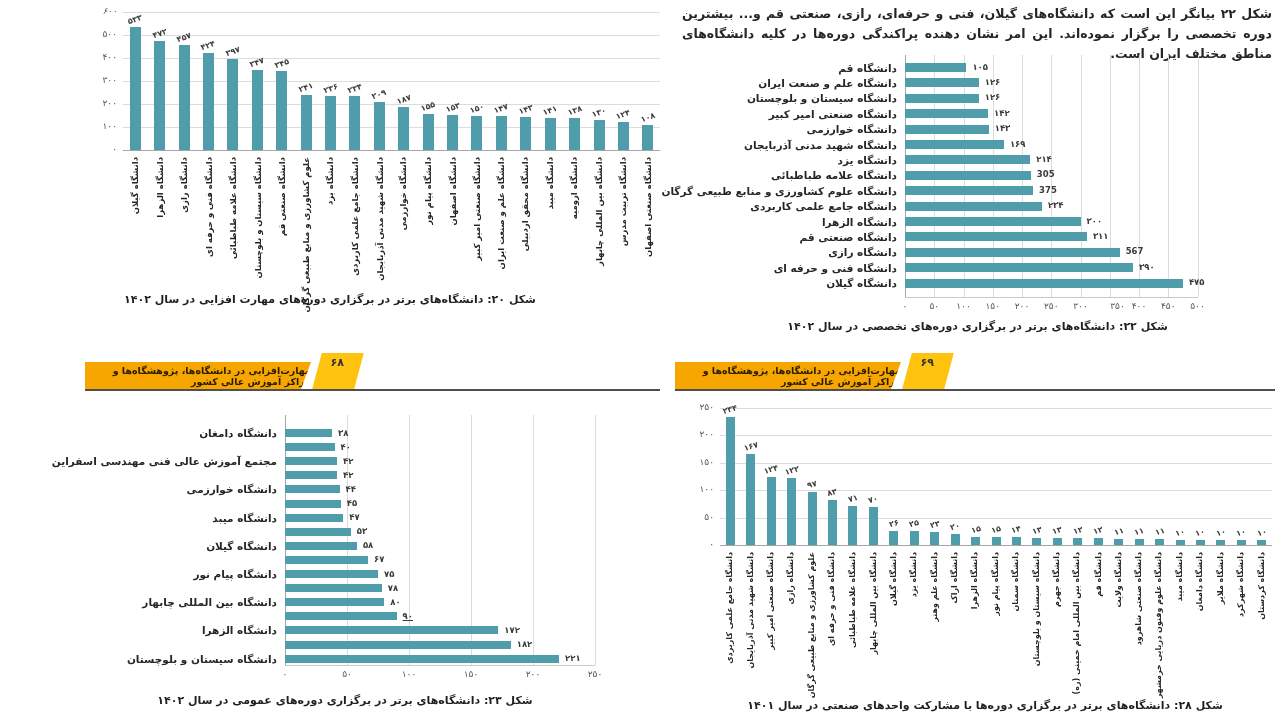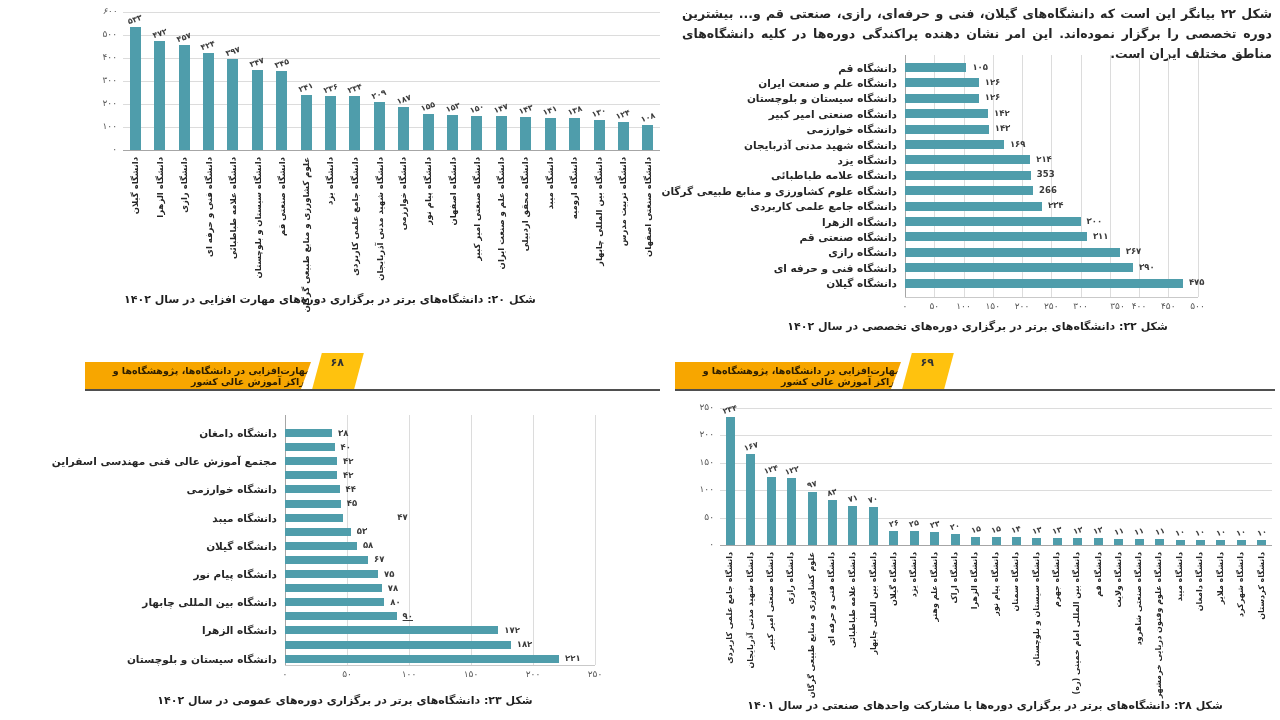--- a/index.html
+++ b/index.html
@@ -170,36 +170,36 @@
         <div class="bar-h" style="left: 230px; top: 69.6px; width: 83.7px; height: 9px;"></div>
         <div class="val-label-h" style="left: 319.7px; top: 68.1px;">۱۴۳</div>
         <div class="cat-label-h" style="left: 0px; width: 222px; top: 82px; height: 15px; font-size: 10.5px; justify-content: flex-start;">دانشگاه شهید مدنی آذربایجان</div>
         <div class="bar-h" style="left: 230px; top: 85px; width: 98.9px; height: 9px;"></div>
         <div class="val-label-h" style="left: 334.9px; top: 83.5px;">۱۶۹</div>
         <div class="cat-label-h" style="left: 0px; width: 222px; top: 97.4px; height: 15px; font-size: 10.5px; justify-content: flex-start;">دانشگاه یزد</div>
         <div class="bar-h" style="left: 230px; top: 100.4px; width: 125.2px; height: 9px;"></div>
         <div class="val-label-h" style="left: 361.2px; top: 98.9px;">۲۱۴</div>
         <div class="cat-label-h" style="left: 0px; width: 222px; top: 112.8px; height: 15px; font-size: 10.5px; justify-content: flex-start;">دانشگاه علامه طباطبائی</div>
         <div class="bar-h" style="left: 230px; top: 115.8px; width: 125.8px; height: 9px;"></div>
-        <div class="val-label-h" style="left: 361.8px; top: 114.3px;">353</div>
+        <div class="val-label-h" style="left: 361.8px; top: 114.3px;">305</div>
         <div class="cat-label-h" style="left: 0px; width: 222px; top: 128.2px; height: 15px; font-size: 10.5px; justify-content: flex-start;">دانشگاه علوم کشاورزی و منابع طبیعی گرگان</div>
         <div class="bar-h" style="left: 230px; top: 131.2px; width: 128.1px; height: 9px;"></div>
-        <div class="val-label-h" style="left: 364.1px; top: 129.7px;">266</div>
+        <div class="val-label-h" style="left: 364.1px; top: 129.7px;">375</div>
         <div class="cat-label-h" style="left: 0px; width: 222px; top: 143.6px; height: 15px; font-size: 10.5px; justify-content: flex-start;">دانشگاه جامع علمی کاربردی</div>
         <div class="bar-h" style="left: 230px; top: 146.6px; width: 136.9px; height: 9px;"></div>
         <div class="val-label-h" style="left: 372.9px; top: 145.1px;">۲۳۴</div>
         <div class="cat-label-h" style="left: 0px; width: 222px; top: 159px; height: 15px; font-size: 10.5px; justify-content: flex-start;">دانشگاه الزهرا</div>
         <div class="bar-h" style="left: 230px; top: 162px; width: 175.5px; height: 9px;"></div>
         <div class="val-label-h" style="left: 411.5px; top: 160.5px;">۳۰۰</div>
         <div class="cat-label-h" style="left: 0px; width: 222px; top: 174.4px; height: 15px; font-size: 10.5px; justify-content: flex-start;">دانشگاه صنعتی قم</div>
         <div class="bar-h" style="left: 230px; top: 177.4px; width: 181.9px; height: 9px;"></div>
         <div class="val-label-h" style="left: 417.9px; top: 175.9px;">۳۱۱</div>
         <div class="cat-label-h" style="left: 0px; width: 222px; top: 189.8px; height: 15px; font-size: 10.5px; justify-content: flex-start;">دانشگاه رازی</div>
         <div class="bar-h" style="left: 230px; top: 192.8px; width: 214.7px; height: 9px;"></div>
-        <div class="val-label-h" style="left: 450.7px; top: 191.3px;">۳۶۷</div>
+        <div class="val-label-h" style="left: 450.7px; top: 191.3px;">567</div>
         <div class="cat-label-h" style="left: 0px; width: 222px; top: 205.2px; height: 15px; font-size: 10.5px; justify-content: flex-start;">دانشگاه فنی و حرفه ای</div>
         <div class="bar-h" style="left: 230px; top: 208.2px; width: 228.1px; height: 9px;"></div>
         <div class="val-label-h" style="left: 464.1px; top: 206.7px;">۳۹۰</div>
         <div class="cat-label-h" style="left: 0px; width: 222px; top: 220.6px; height: 15px; font-size: 10.5px; justify-content: flex-start;">دانشگاه گیلان</div>
         <div class="bar-h" style="left: 230px; top: 223.6px; width: 277.9px; height: 9px;"></div>
         <div class="val-label-h" style="left: 513.9px; top: 222.1px;">۴۷۵</div>
       </div>
     <div class="caption" style="left:0;top:265px;width:605px">شکل ۲۲: دانشگاه‌های برتر در برگزاری دوره‌های تخصصی در سال ۱۴۰۲</div>
   </div>
 
@@ -228,21 +228,21 @@
         <div class="val-label-h" style="left: 258.1px; top: 40.7px;">۴۲</div>
         <div class="bar-h" style="left: 200px; top: 56.3px; width: 52.1px; height: 8px;"></div>
         <div class="val-label-h" style="left: 258.1px; top: 54.8px;">۴۲</div>
         <div class="cat-label-h" style="left: 0px; width: 192px; top: 61.4px; height: 26px; font-size: 10.5px; justify-content: flex-start;">دانشگاه خوارزمی</div>
         <div class="bar-h" style="left: 200px; top: 70.4px; width: 54.6px; height: 8px;"></div>
         <div class="val-label-h" style="left: 260.6px; top: 68.9px;">۴۴</div>
         <div class="bar-h" style="left: 200px; top: 84.5px; width: 55.8px; height: 8px;"></div>
         <div class="val-label-h" style="left: 261.8px; top: 83px;">۴۵</div>
         <div class="cat-label-h" style="left: 0px; width: 192px; top: 89.6px; height: 26px; font-size: 10.5px; justify-content: flex-start;">دانشگاه میبد</div>
         <div class="bar-h" style="left: 200px; top: 98.6px; width: 58.3px; height: 8px;"></div>
-        <div class="val-label-h" style="left: 264.3px; top: 97.1px; padding-left: 48px;">۴۷</div>
+        <div class="val-label-h" style="left: 264.3px; top: 97.1px;">۴۷</div>
         <div class="bar-h" style="left: 200px; top: 112.7px; width: 65.7px; height: 8px;"></div>
         <div class="val-label-h" style="left: 271.7px; top: 111.2px;">۵۳</div>
         <div class="cat-label-h" style="left: 0px; width: 192px; top: 117.8px; height: 26px; font-size: 10.5px; justify-content: flex-start;">دانشگاه گیلان</div>
         <div class="bar-h" style="left: 200px; top: 126.8px; width: 71.9px; height: 8px;"></div>
         <div class="val-label-h" style="left: 277.9px; top: 125.3px;">۵۸</div>
         <div class="bar-h" style="left: 200px; top: 140.9px; width: 83.1px; height: 8px;"></div>
         <div class="val-label-h" style="left: 289.1px; top: 139.4px;">۶۷</div>
         <div class="cat-label-h" style="left: 0px; width: 192px; top: 146px; height: 26px; font-size: 10.5px; justify-content: flex-start;">دانشگاه پیام نور</div>
         <div class="bar-h" style="left: 200px; top: 155px; width: 93px; height: 8px;"></div>
         <div class="val-label-h" style="left: 299px; top: 153.5px;">۷۵</div>

